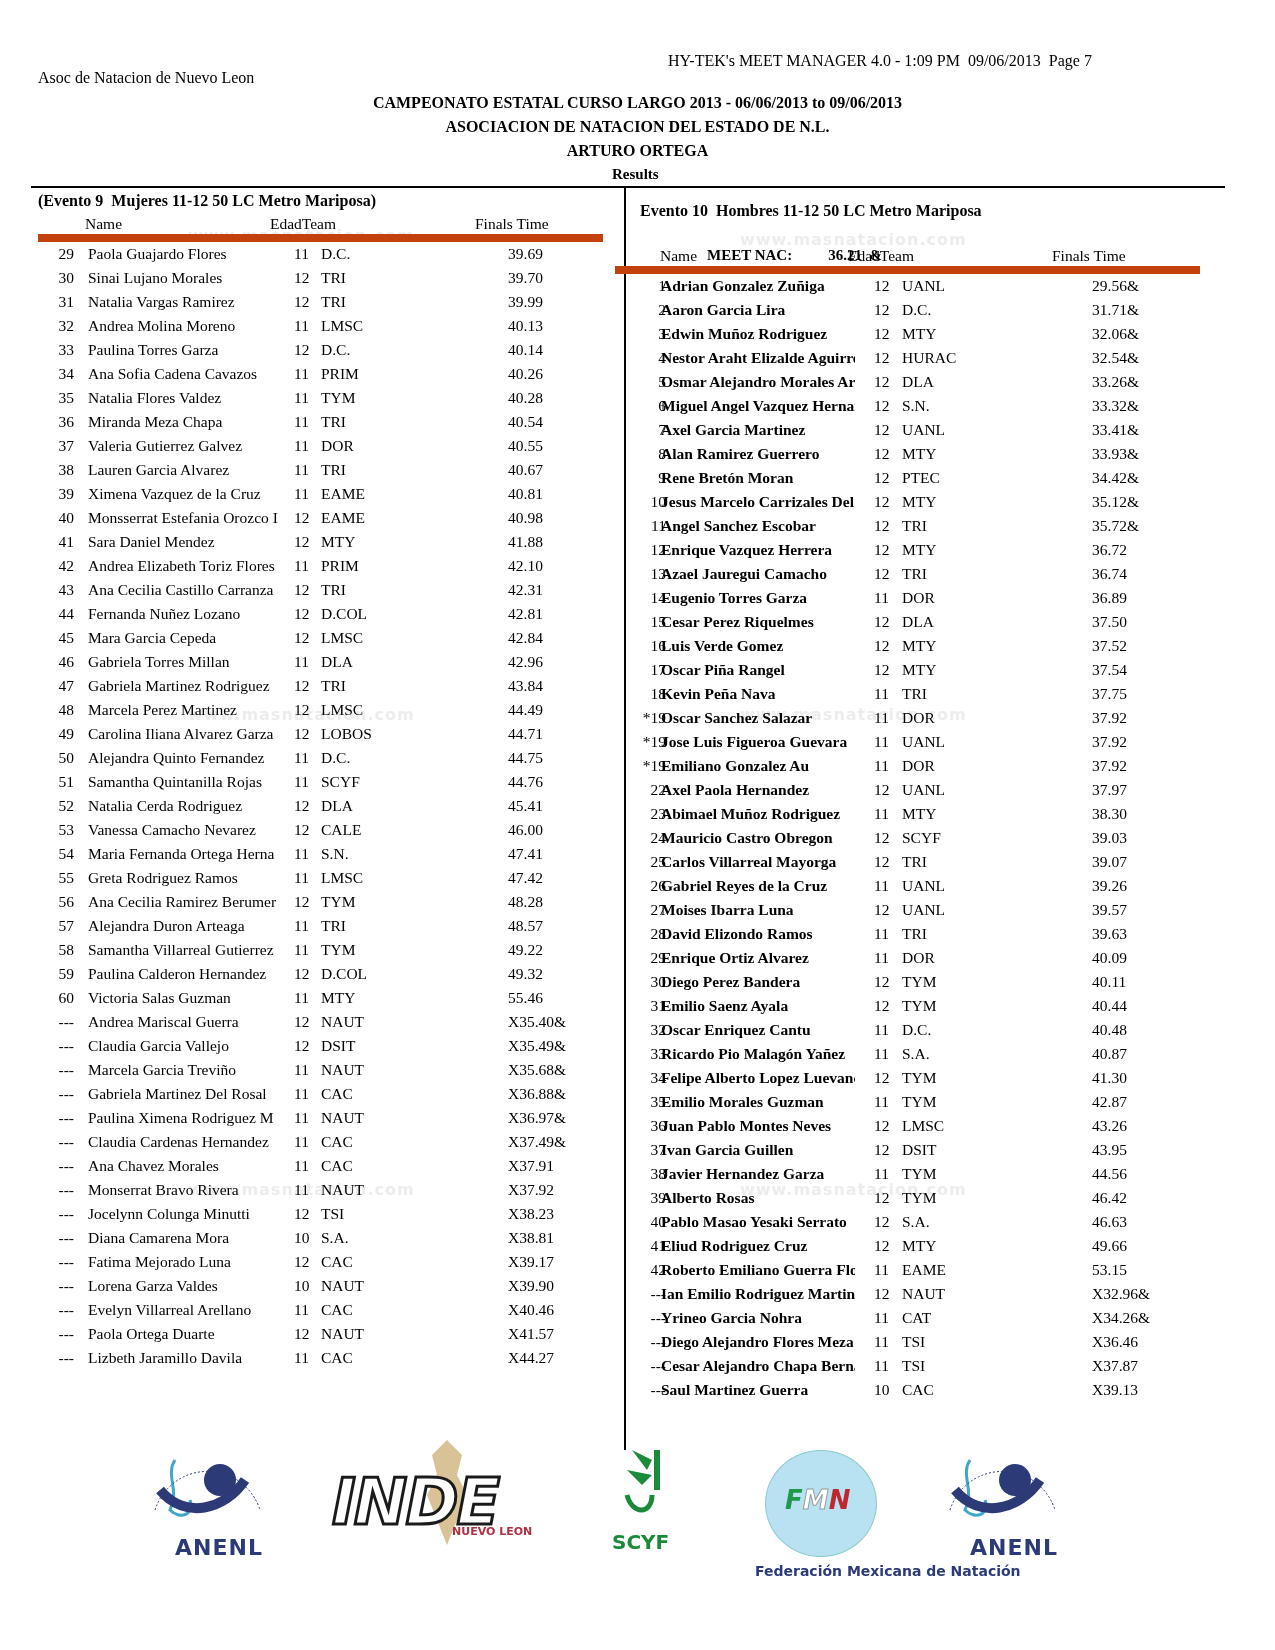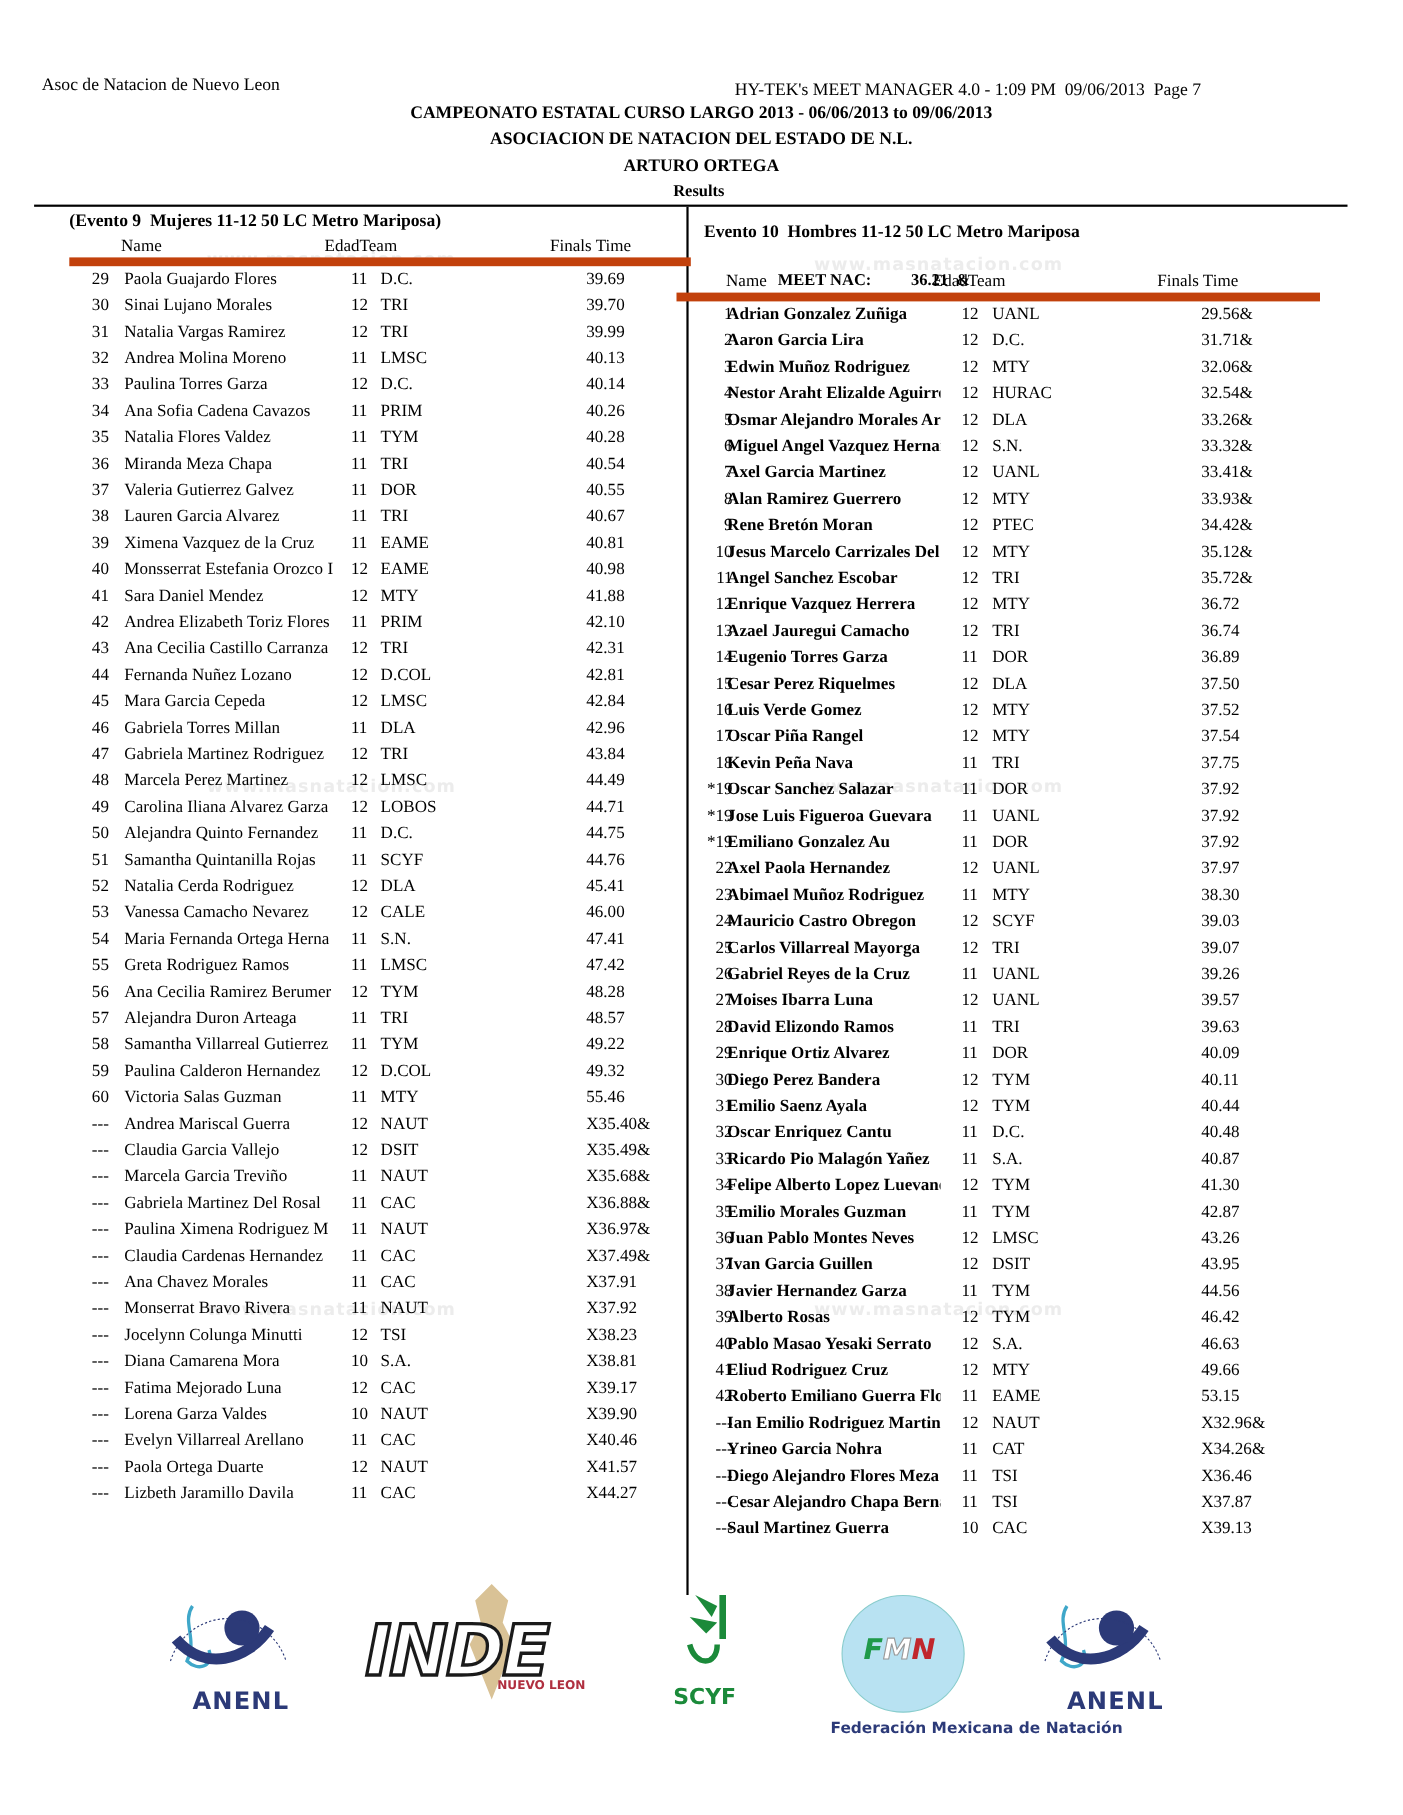--- a/index.html
+++ b/index.html
@@ -1,27 +1,27 @@
 <!DOCTYPE html>
 <html><head>
 <meta charset="utf-8">
 <style>
   html, body { margin: 0; padding: 0; background: #ffffff; }
   body { width: 1275px; height: 1650px; position: relative; overflow: hidden;
          font-family: "Liberation Serif", "DejaVu Serif", serif; color: #000; }
   .hdr-left { position: absolute; left: 38px; top: 69px; font-size: 16px; }
-  .hdr-right { position: absolute; left: 668px; top: 73px; font-size: 16px; white-space: pre; }
+  .hdr-right { position: absolute; left: 668px; top: 52px; font-size: 16px; white-space: pre; }
   .title { position: absolute; left: 0; width: 1275px; text-align: center; font-weight: bold; font-size: 16px; }
   .t1 { top: 94px; } .t2 { top: 118px; } .t3 { top: 142px; }
   .t4 { top: 166px; font-size: 15px; left: 612px; width: 60px; text-align: left; }
   .top-rule { position: absolute; left: 31px; top: 186px; width: 1194px; height: 2px; background: #000; }
   .vrule { position: absolute; left: 624px; top: 188px; width: 2px; height: 1262px; background: #000; }
 
   .col { position: absolute; }
-  .col-left { left: 38px; top: 190px; width: 565px; margin-left: 25px; }
+  .col-left { left: 38px; top: 190px; width: 565px; }
   .col-right { left: 640px; top: 200px; width: 580px; }
   .event-title { font-weight: bold; font-size: 16px; height: 22px; line-height: 22px; white-space: pre; }
   .tope { font-weight: bold; font-size: 15px; height: 22px; line-height: 22px; white-space: pre; padding-left: 52px; }
   .tope span { display: inline-block; }
   .tope .tv { margin-left: 36px; }
   .colhead { position: relative; height: 22px; font-weight: normal; font-size: 15.5px; border-bottom: 8px solid #c2410c; }
   .colhead span { position: absolute; top: 3px; }
   .row { position: relative; height: 24px; font-size: 15.5px; white-space: nowrap; }
   .row span { position: absolute; top: 3px; }
   .c-place { text-align: right; width: 36px; }

